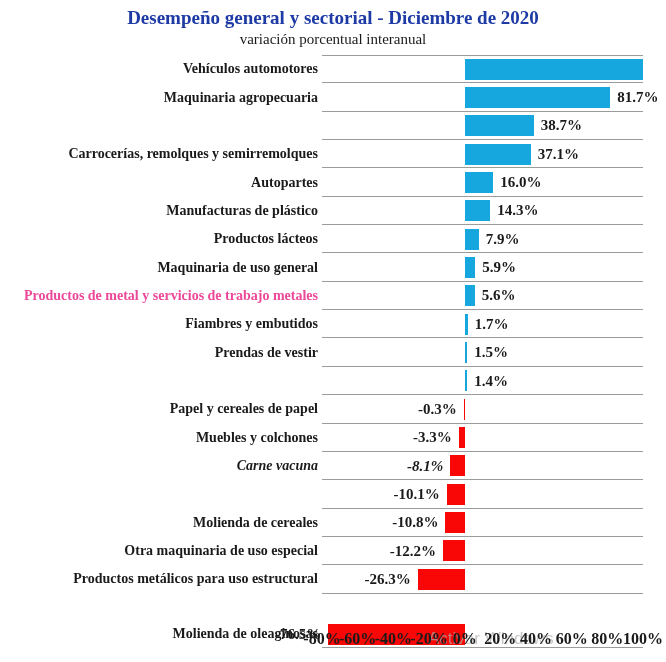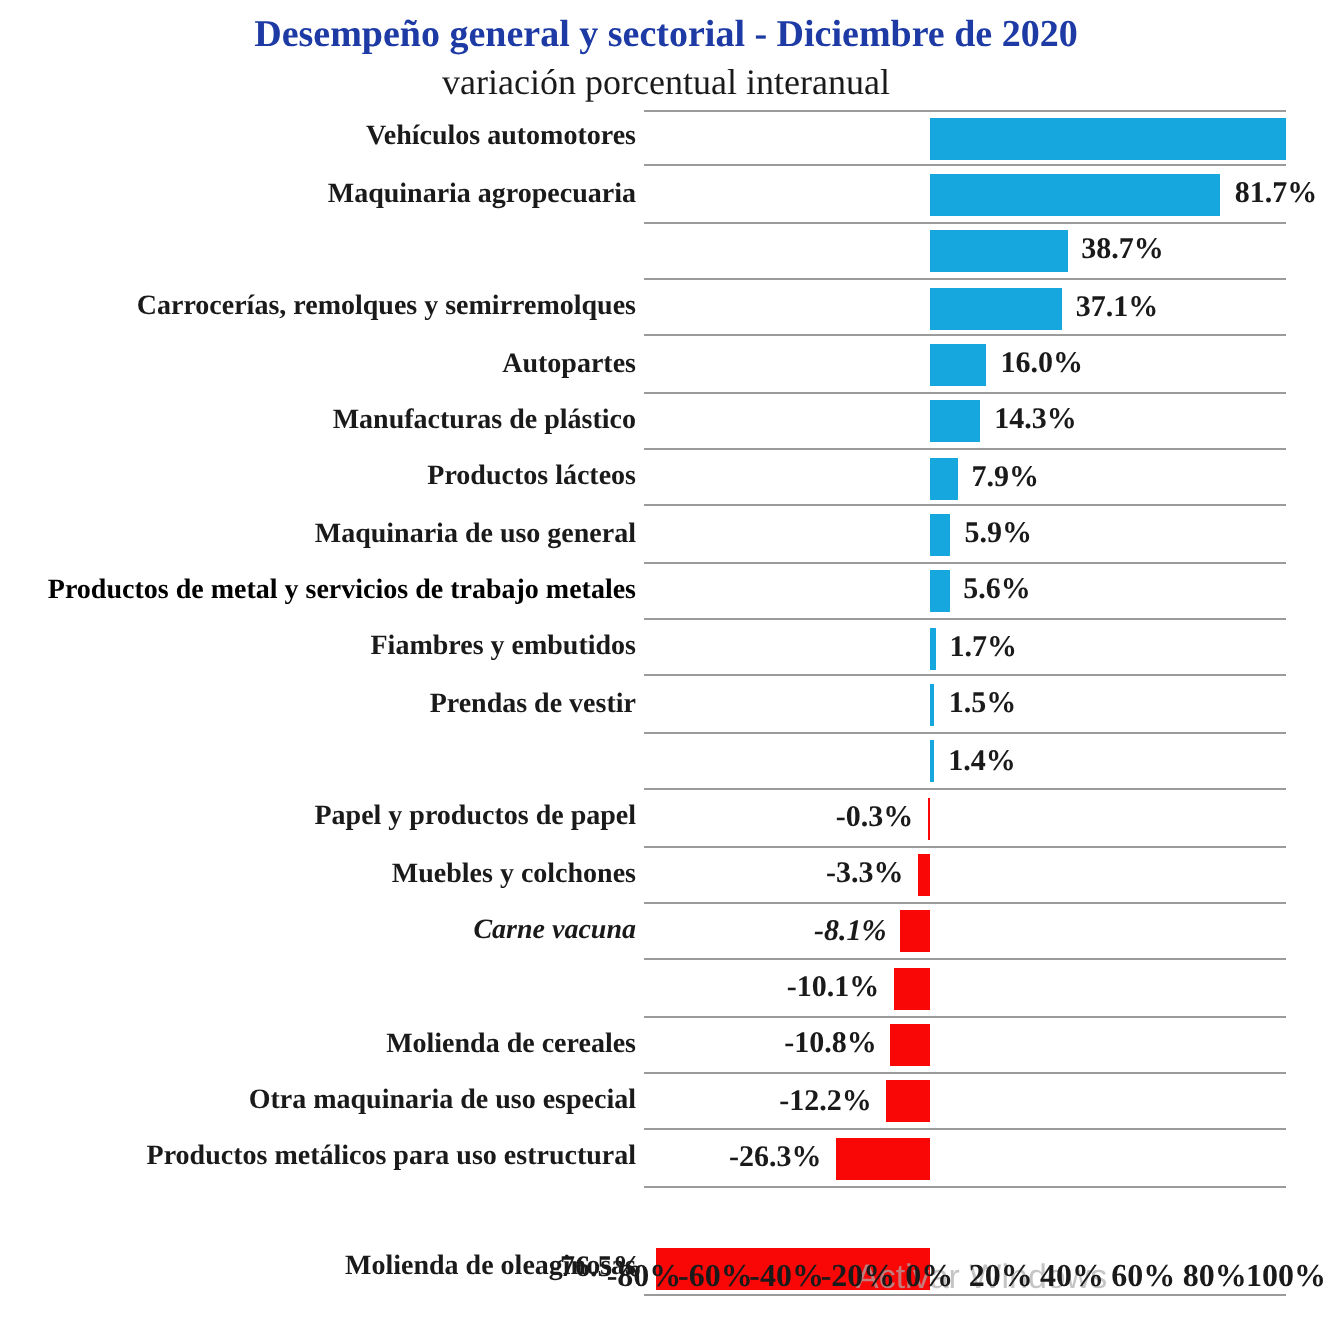--- a/index.html
+++ b/index.html
@@ -6,21 +6,21 @@
   .canvas{
     position:relative;width:666px;height:662px;background:#ffffff;
     font-family:"Liberation Serif",serif;overflow:hidden;
   }
   .title{
     position:absolute;top:7px;left:0;right:0;text-align:center;
     font-weight:bold;font-size:19px;white-space:nowrap;
   }
   .subtitle{
     position:absolute;top:31px;left:0;right:0;text-align:center;
-    font-size:18px;
+    font-size:15px;
   }
   .row{position:absolute;left:0;width:666px;}
   .sep{position:absolute;left:322px;width:321px;height:1px;}
   .cat{
     position:absolute;right:348px;top:0;height:100%;
     display:flex;align-items:center;white-space:nowrap;
     font-weight:bold;font-size:14px;
   }
   .bar{position:absolute;top:3.5px;height:21px;}
   .val{
@@ -87,21 +87,21 @@
         <div class="val" style="color: rgb(26, 26, 26); left: 485.755px;">7.9%</div>
       </div>
       <div class="row" style="top: 253.45px; height: 28.35px;">
         <div class="sep" style="bottom: 0px; background: rgb(155, 155, 155);"></div>
         <div class="cat" style="color: rgb(26, 26, 26);">Maquinaria de uso general</div>
         <div class="bar" style="width: 10.5217px; left: 464.667px; background: rgb(23, 167, 223);"></div>
         <div class="val" style="color: rgb(26, 26, 26); left: 482.188px;">5.9%</div>
       </div>
       <div class="row" style="top: 281.8px; height: 28.35px;">
         <div class="sep" style="bottom: 0px; background: rgb(155, 155, 155);"></div>
-        <div class="cat" style="color: #000000;">Productos de metal y servicios de trabajo metales</div>
+        <div class="cat" style="color: #ec4899;">Productos de metal y servicios de trabajo metales</div>
         <div class="bar" style="width: 9.98667px; left: 464.667px; background: rgb(23, 167, 223);"></div>
         <div class="val" style="color: rgb(26, 26, 26); left: 481.653px;">5.6%</div>
       </div>
       <div class="row" style="top: 310px; height: 28.35px;">
         <div class="sep" style="bottom: 0px; background: rgb(155, 155, 155);"></div>
         <div class="cat" style="color: rgb(26, 26, 26);">Fiambres y embutidos</div>
         <div class="bar" style="width: 3.03167px; left: 464.667px; background: rgb(23, 167, 223);"></div>
         <div class="val" style="color: rgb(26, 26, 26); left: 474.698px;">1.7%</div>
       </div>
       <div class="row" style="top: 338.5px; height: 28.35px;">
@@ -110,21 +110,21 @@
         <div class="bar" style="width: 2.675px; left: 464.667px; background: rgb(23, 167, 223);"></div>
         <div class="val" style="color: rgb(26, 26, 26); left: 474.342px;">1.5%</div>
       </div>
       <div class="row" style="top: 366.85px; height: 28.35px;">
         <div class="sep" style="bottom: 0px; background: rgb(155, 155, 155);"></div>
         <div class="bar" style="width: 2.49667px; left: 464.667px; background: rgb(23, 167, 223);"></div>
         <div class="val" style="color: rgb(26, 26, 26); left: 474.163px;">1.4%</div>
       </div>
       <div class="row" style="top: 395.2px; height: 28.35px;">
         <div class="sep" style="bottom: 0px; background: rgb(155, 155, 155);"></div>
-        <div class="cat" style="color: rgb(26, 26, 26);">Papel y productos de papel</div>
+        <div class="cat" style="color: rgb(26, 26, 26);">Papel y cereales de papel</div>
         <div class="bar" style="width: 1px; left: 463.667px; background: rgb(249, 6, 6);"></div>
         <div class="val" style="color: rgb(26, 26, 26); right: 209.333px;">-0.3%</div>
       </div>
       <div class="row" style="top: 423.55px; height: 28.35px;">
         <div class="sep" style="bottom: 0px; background: rgb(155, 155, 155);"></div>
         <div class="cat" style="color: rgb(26, 26, 26);">Muebles y colchones</div>
         <div class="bar" style="width: 5.885px; left: 458.782px; background: rgb(249, 6, 6);"></div>
         <div class="val" style="color: rgb(26, 26, 26); right: 214.218px;">-3.3%</div>
       </div>
       <div class="row" style="top: 451.9px; height: 28.35px; font-style: italic;">

